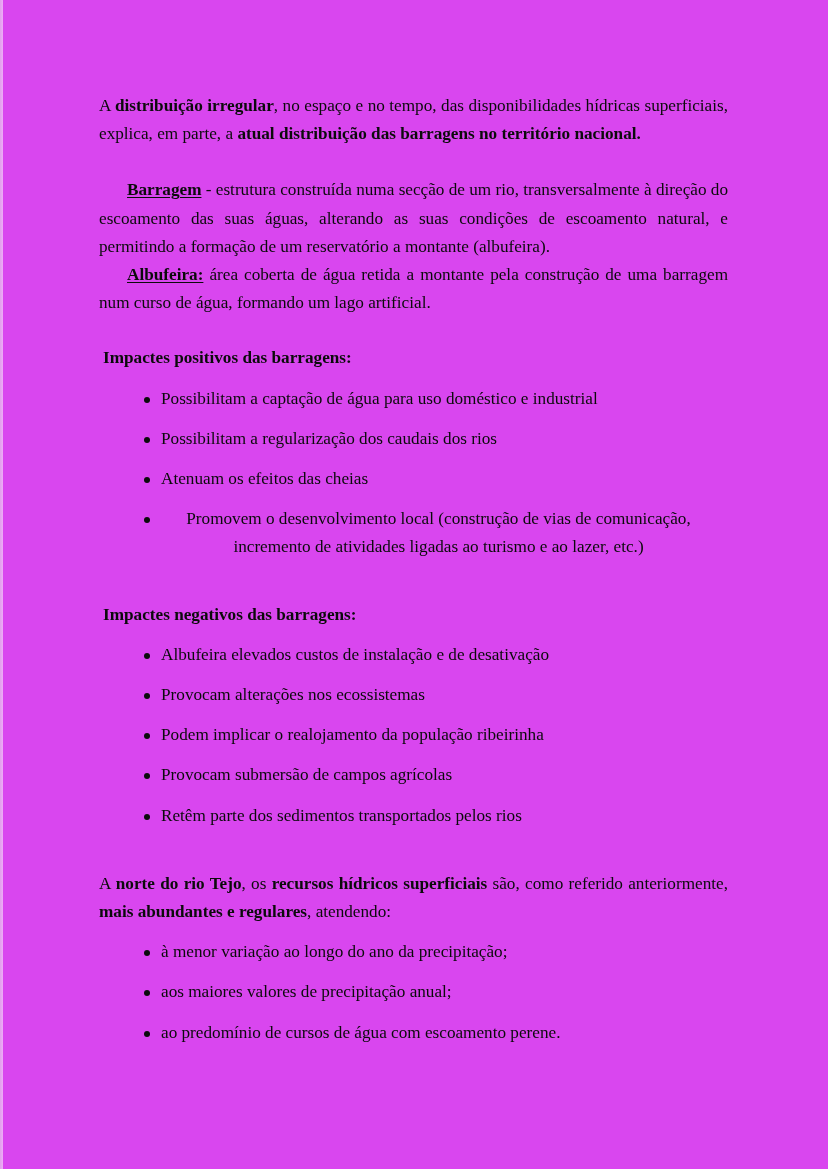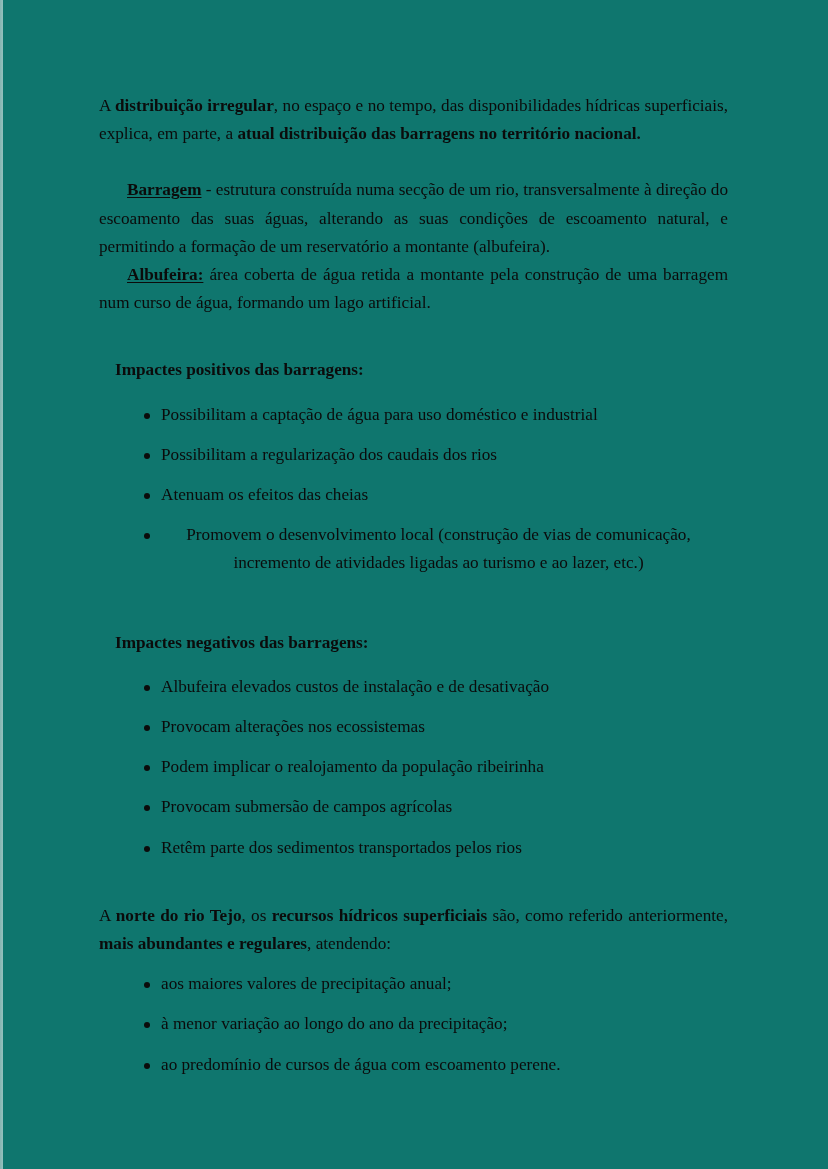--- a/index.html
+++ b/index.html
@@ -15,21 +15,21 @@
     font-family: "Liberation Serif", "DejaVu Serif", serif;
     color: #0b0b0b;
     overflow: hidden;
   }
   .page {
     position: absolute;
     left: 0;
     top: 0;
     width: 828px;
     height: 1169px;
-    background: #0f766e;
+    background: #d946ef;
     box-sizing: border-box;
   }
   
   .scan-edge {
     position: absolute;
     left: 0;
     top: 0;
     width: 3px;
     height: 1169px;
     background: linear-gradient(to right, #e8e8e8, #ffffff);
@@ -55,21 +55,21 @@
 
   b, strong { font-weight: bold; }
   .u-bold {
     font-weight: bold;
     text-decoration: underline;
     text-underline-offset: 2px;
     margin-left: 28px;
   }
 
   h3.section-head {
-    margin: 16px;
+    margin: 4px;
     font-size: 17.2px;
     line-height: 28.2px;
     font-weight: bold;
     text-align: left;
   }
 
   ul.bullets {
     margin: 0;
     padding: 0;
     list-style: none;
@@ -131,19 +131,19 @@
       <li>Podem implicar o realojamento da população ribeirinha</li>
       <li>Provocam submersão de campos agrícolas</li>
       <li>Retêm parte dos sedimentos transportados pelos rios</li>
     </ul>
 
     <div class="gap-lg"></div>
 
     <p class="para"><span>A </span><b>norte do rio Tejo</b><span>, os </span><b>recursos hídricos superficiais</b><span> são, como referido anteriormente, </span><b>mais abundantes e regulares</b><span>, atendendo:</span></p>
 
     <ul class="bullets">
+      <li>à menor variação ao longo do ano da precipitação;</li>
       <li>aos maiores valores de precipitação anual;</li>
-      <li>à menor variação ao longo do ano da precipitação;</li>
       <li>ao predomínio de cursos de água com escoamento perene.</li>
     </ul>
 
   </div>
 </div>
 
 </body></html>

